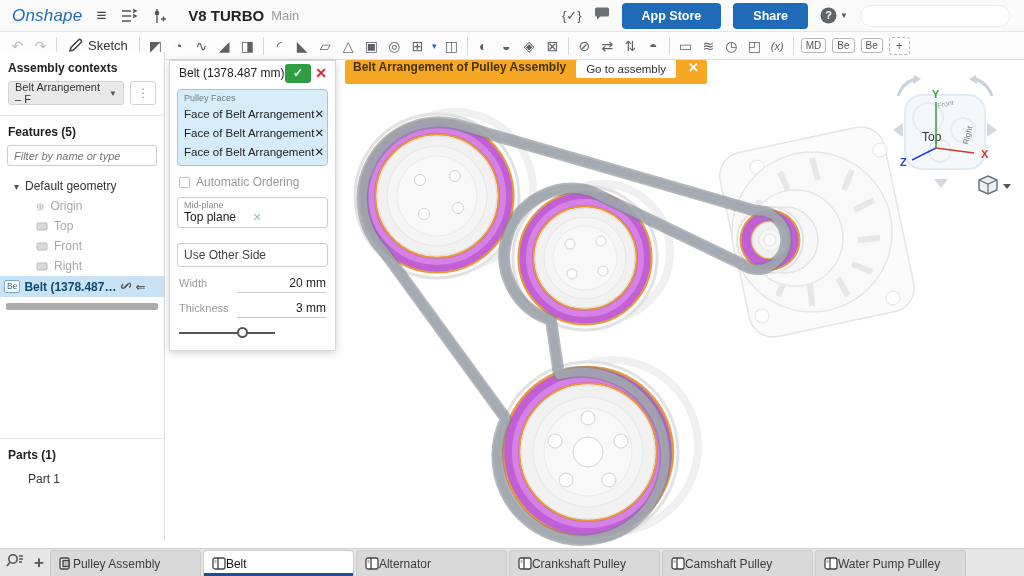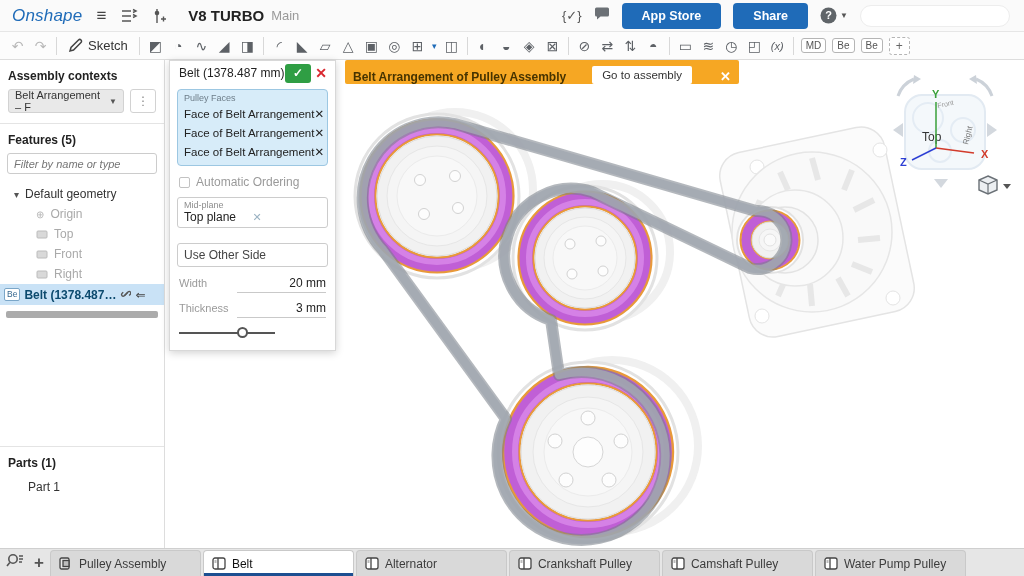--- a/index.html
+++ b/index.html
@@ -28,21 +28,21 @@
   .tb-icon.muted { color:#b8b8b8; }
   .tb-icon.caret { min-width:11px; font-size:9px; color:#1f6bb8; }
   .tb-div { width:1px; height:18px; background:#d8d8d8; margin:0 4px; }
   .tb-chip { font-size:10px; color:#555; border:1px solid #b5b5b5; border-radius:3px;
     padding:1px 4px; margin:0 3px; background:#fff; cursor:pointer; }
   .tb-chip.dashed { border-style:dashed; font-size:12px; padding:1px 6px; color:#666; }
   #sketch-btn { display:flex; align-items:center; gap:5px; font-size:13px; color:#333;
     padding:2px 7px; cursor:pointer; }
 
   
-  #leftpanel { position:absolute; left:0; top:60px; width:165px; height:488px;
+  #leftpanel { position:absolute; left:0; top:52px; width:165px; height:488px;
     background:#fff; border-right:1px solid #ddd; font-size:12px; }
   .lp-h { font-weight:bold; font-size:12px; color:#222; padding:9px 8px 6px 8px; }
   .ctx-row { display:flex; gap:6px; padding:0 8px; }
   .ctx-dd { flex:1; background:#e9e9e9; border:1px solid #d2d2d2; border-radius:3px;
     height:24px; display:flex; align-items:center; justify-content:space-between;
     padding:0 6px; font-size:11px; color:#333; cursor:pointer; }
   .ctx-menu { width:26px; height:24px; border:1px solid #d2d2d2; border-radius:3px;
     display:flex; align-items:center; justify-content:center; color:#888; cursor:pointer; }
   .lp-divider { height:1px; background:#e4e4e4; margin-top:10px; }
   .filter-box { margin:0 7px; border:1px solid #ccc; border-radius:3px; height:21px; display:flex; align-items:center; }
@@ -88,36 +88,36 @@
   .num-row { display:flex; align-items:baseline; margin:2px 2px 8px 2px; }
   .num-label { font-size:11px; color:#9a9a9a; width:58px; }
   .num-val { flex:1; text-align:right; font-size:12px; color:#222; border-bottom:1px solid #c9c9c9; padding-bottom:2px; }
   .slider { position:relative; height:14px; margin:4px 2px 0 2px; width:96px; cursor:pointer; }
   .slider .track { position:absolute; left:0; right:0; top:6px; height:2px; background:#555; }
   .slider .knob { position:absolute; top:1px; left:60%; width:11px; height:11px; background:#fff;
     border:2px solid #555; border-radius:50%; cursor:grab; }
 
   
   #banner { position:absolute; left:345px; top:60px; height:24px; background:#f6a723;
-    display:flex; align-items:flex-end; border-radius:2px; padding:0 8px; gap:26px; z-index:25; }
+    display:flex; align-items:flex-start; border-radius:2px; padding:0 8px; gap:10px; z-index:25; }
   #banner .txt { font-size:12px; font-weight:600; color:#463300; white-space:nowrap; }
   #banner .goto { background:#fff; border:none; border-radius:2px; font-size:11.5px;
     color:#333; padding:3px 10px; cursor:pointer; font-family:"Liberation Sans",sans-serif; }
   #banner .bx { color:#fff; font-weight:bold; font-size:13px; margin-left:2px; cursor:pointer; }
 
   
   #canvas { position:absolute; left:165px; top:60px; width:859px; height:488px; background:#fff; }
 
   
   #tabbar { position:absolute; left:0; top:548px; width:1024px; height:28px;
     background:#e6e6e6; border-top:1px solid #cfcfcf; display:flex; align-items:flex-end; }
   .tab-tools { display:flex; align-items:center; height:100%; padding:0 6px; gap:10px; }
   .tab { width:151px; height:26px; margin-right:2px; background:#d9d9d9; border:1px solid #c9c9c9;
     border-bottom:none; border-radius:4px 4px 0 0; display:flex; align-items:center;
-    gap:6px; padding:0 8px; font-size:12px; color:#3c3c3c; cursor:pointer; white-space:nowrap; overflow:hidden; }
+    padding:0 8px; font-size:12px; color:#3c3c3c; cursor:pointer; white-space:nowrap; overflow:hidden; }
   .tab.active { background:#fff; border-color:#c9c9c9; box-shadow:inset 0 -3px 0 #1c4f91; color:#111; }
   .tab svg { flex:none; }
 </style>
 </head>
 <body>
 
 <div id="topbar">
   <span class="logo">Onshape</span>
   <span class="hamburger">≡</span>
   <span class="mini-ic">

